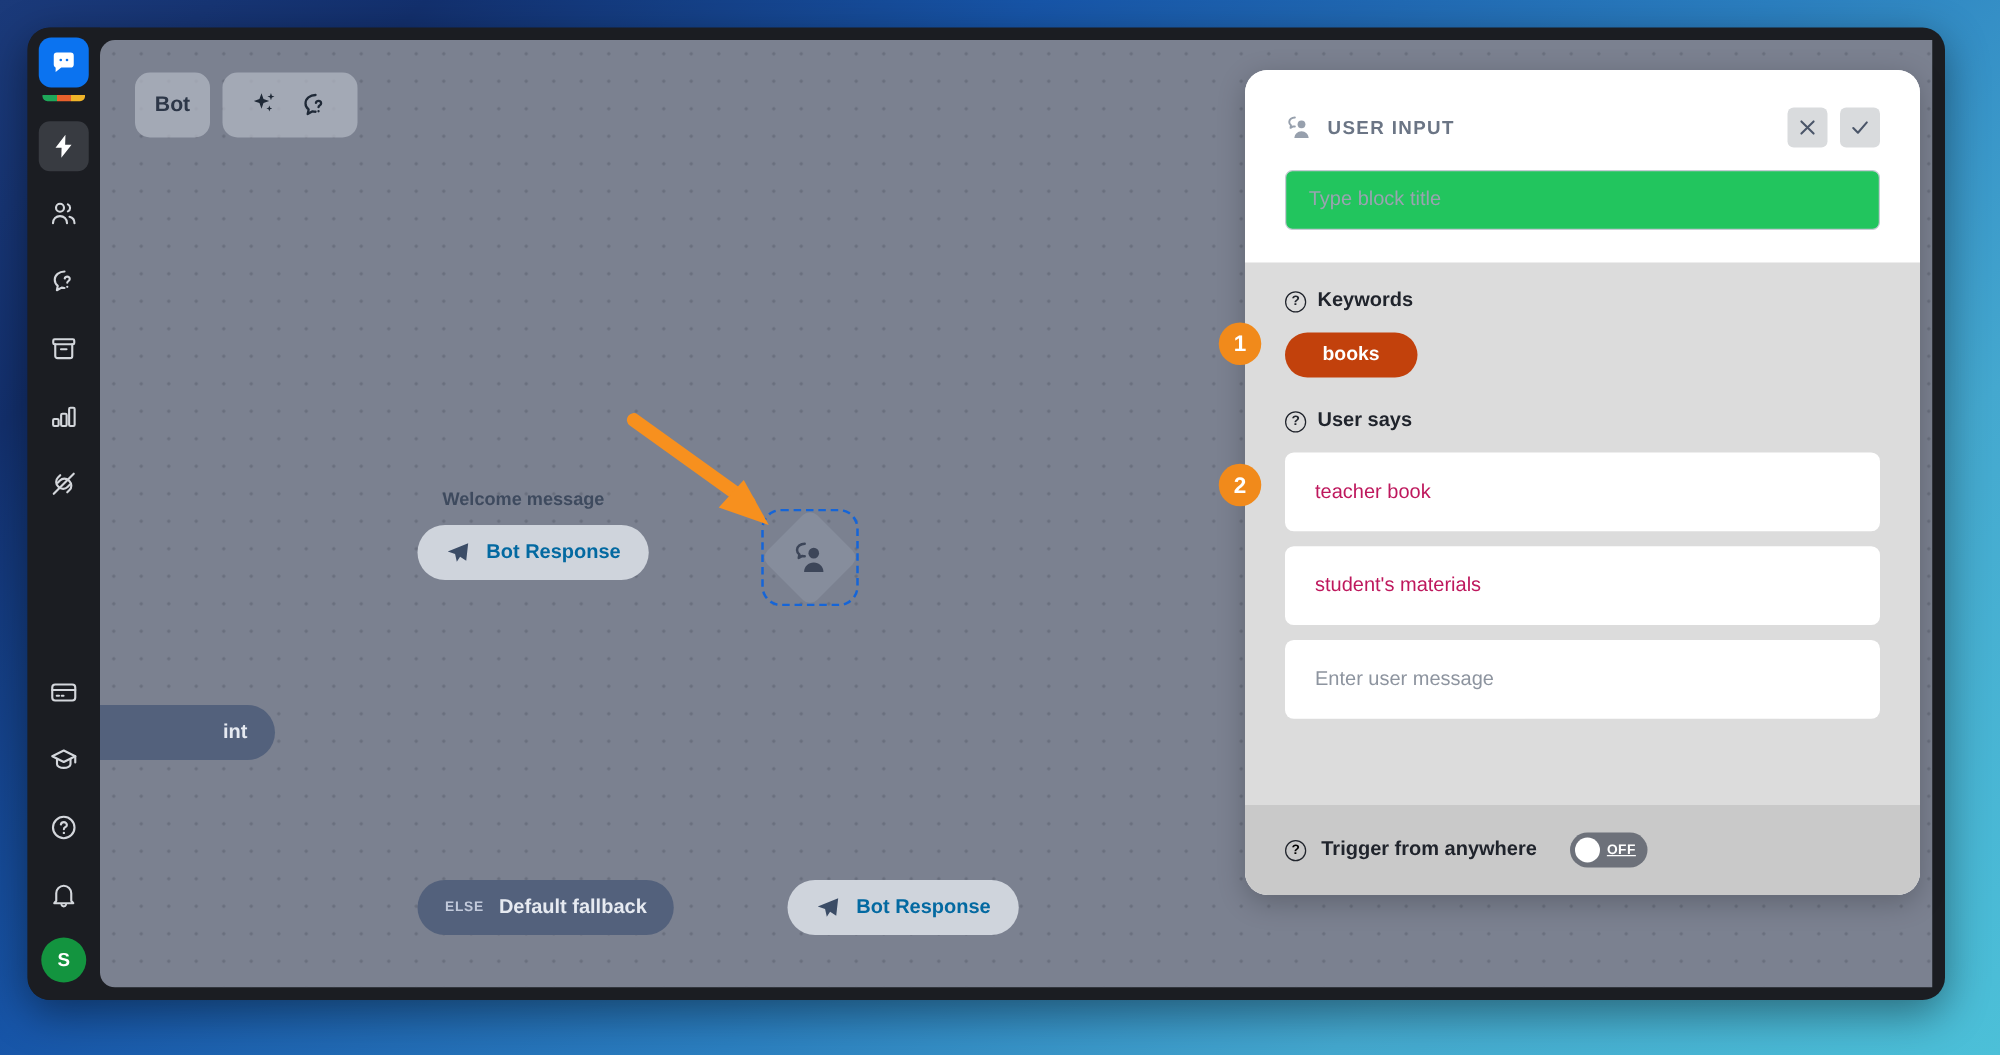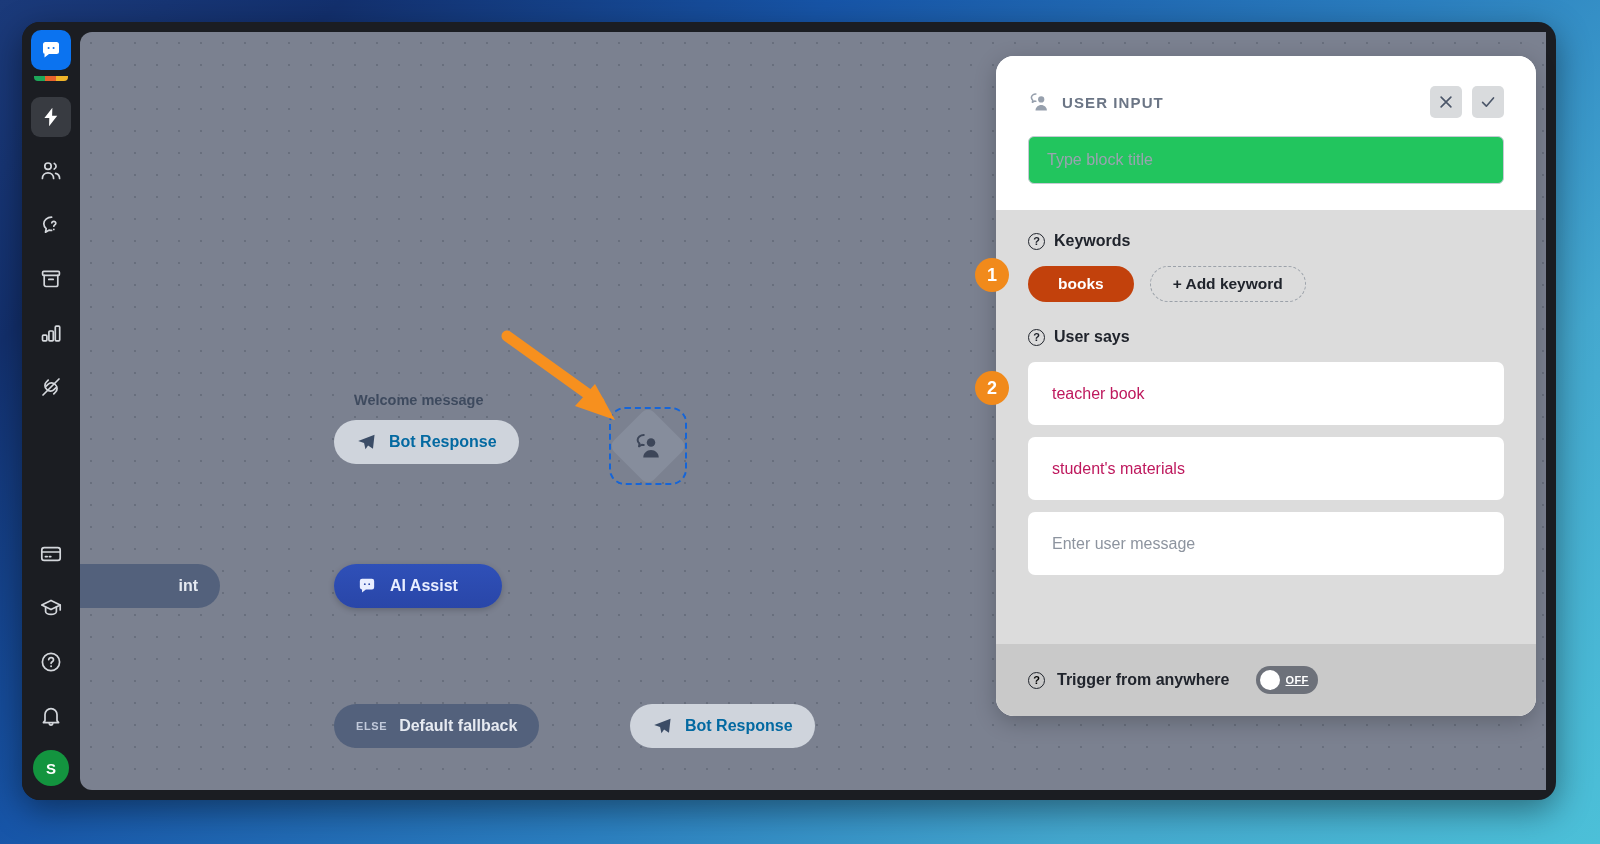--- a/index.html
+++ b/index.html
@@ -371,42 +371,51 @@
       <g fill="none" stroke="#6a7284" stroke-width="1.7">
         <path d="M140 544 C 178 544, 182 412, 250 410"></path>
         <path d="M140 544 L 250 544"></path>
         <path d="M140 544 C 178 544, 182 694, 250 694"></path>
         <path d="M422 410 L 528 410"></path>
         <path d="M436 694 L 548 694"></path>
       </g>
       <path d="M170 544 l 10 -5 v 10 z" fill="#6a7284"></path>
     </svg>
 
+    <div id="canvas-toolbar">
+      <div class="chip" id="bot-chip">
+        <span>Bot</span>
+      </div>
+      <div class="chip" id="ai-chip">
+        <svg width="26" height="26" viewBox="0 0 24 24">
+          <path d="M9.4 3.4 10.9 7.6 15.1 9.1 10.9 10.6 9.4 14.8 7.9 10.6 3.7 9.1 7.9 7.6z" fill="#1f2937"></path>
+          <path d="M16.4 3.2 17.1 5.1 19 5.8 17.1 6.5 16.4 8.4 15.7 6.5 13.8 5.8 15.7 5.1z" fill="#1f2937"></path>
+          <path d="M15.2 12.4 15.8 14 17.4 14.6 15.8 15.2 15.2 16.8 14.6 15.2 13 14.6 14.6 14z" fill="#1f2937"></path>
+        </svg>
+        <svg width="26" height="26" viewBox="0 0 24 24" fill="none" stroke="#1f2937" stroke-width="1.7" stroke-linecap="round" stroke-linejoin="round">
+          <path d="M12.4 4.6c-4.1 0-7.4 2.7-7.4 6.2 0 1.8.9 3.4 2.3 4.5l-.7 3.4 3.6-2c.7.2 1.4.3 2.2.3"></path>
+          <path d="M14.6 13.6c0-1.2 1.9-1.4 1.9-2.8 0-1-.8-1.8-1.9-1.8-1 0-1.7.6-1.9 1.4"></path>
+          <circle cx="14.6" cy="16.6" r=".85" fill="#1f2937" stroke="none"></circle>
+        </svg>
+      </div>
+    </div>
 
     <div class="node-label" id="label-welcome">Welcome message</div>
 
     <div class="node node-dark" id="node-start">
       <span>int</span>
     </div>
 
     <div class="node node-light" id="node-bot-response-1">
       <svg width="21" height="21" viewBox="0 0 24 24">
         <path d="M21.2 3 2.5 10.4l6.7 2.3 1.6 7.1 3-4.4 5.6 3.6z" fill="#3b4c66"></path>
       </svg>
       <span>Bot Response</span>
     </div>
 
-    <div class="node node-blue" id="node-ai-assist">
-      <svg width="22" height="22" viewBox="0 0 24 24" fill="none">
-        <path d="M4.2 6.6A2.4 2.4 0 0 1 6.6 4.2h10.8a2.4 2.4 0 0 1 2.4 2.4v6.8a2.4 2.4 0 0 1-2.4 2.4h-6.6l-4.2 3.2v-3.2h-.2a2.4 2.4 0 0 1-2.2-2.4z" fill="#e9eeff"></path>
-        <circle cx="9.6" cy="10" r="1" fill="#2946a8"></circle>
-        <circle cx="14.4" cy="10" r="1" fill="#2946a8"></circle>
-      </svg>
-      <span>AI Assist</span>
-    </div>
 
     <div class="node node-dark" id="node-default-fallback">
       <span class="else-tag">ELSE</span>
       <span>Default fallback</span>
     </div>
 
     <div class="node node-light" id="node-bot-response-2">
       <svg width="21" height="21" viewBox="0 0 24 24">
         <path d="M21.2 3 2.5 10.4l6.7 2.3 1.6 7.1 3-4.4 5.6 3.6z" fill="#3b4c66"></path>
       </svg>
@@ -458,21 +467,20 @@
 
       <div class="field-label">
         <span class="q-icon">?</span>
         <span>Keywords</span>
       </div>
 
       <div id="keywords-row">
         <div class="keyword-pill">
           <span>books</span>
         </div>
-        <button id="add-keyword-btn">+ Add keyword</button>
       </div>
 
       <div class="field-label">
         <span class="q-icon">?</span>
         <span>User says</span>
       </div>
 
       <input class="user-says-input" type="text" placeholder="Enter user message" value="teacher book" style="">
       <input class="user-says-input" type="text" placeholder="Enter user message" value="student's materials" style="">
       <input class="user-says-input" type="text" placeholder="Enter user message" value="" style="">

